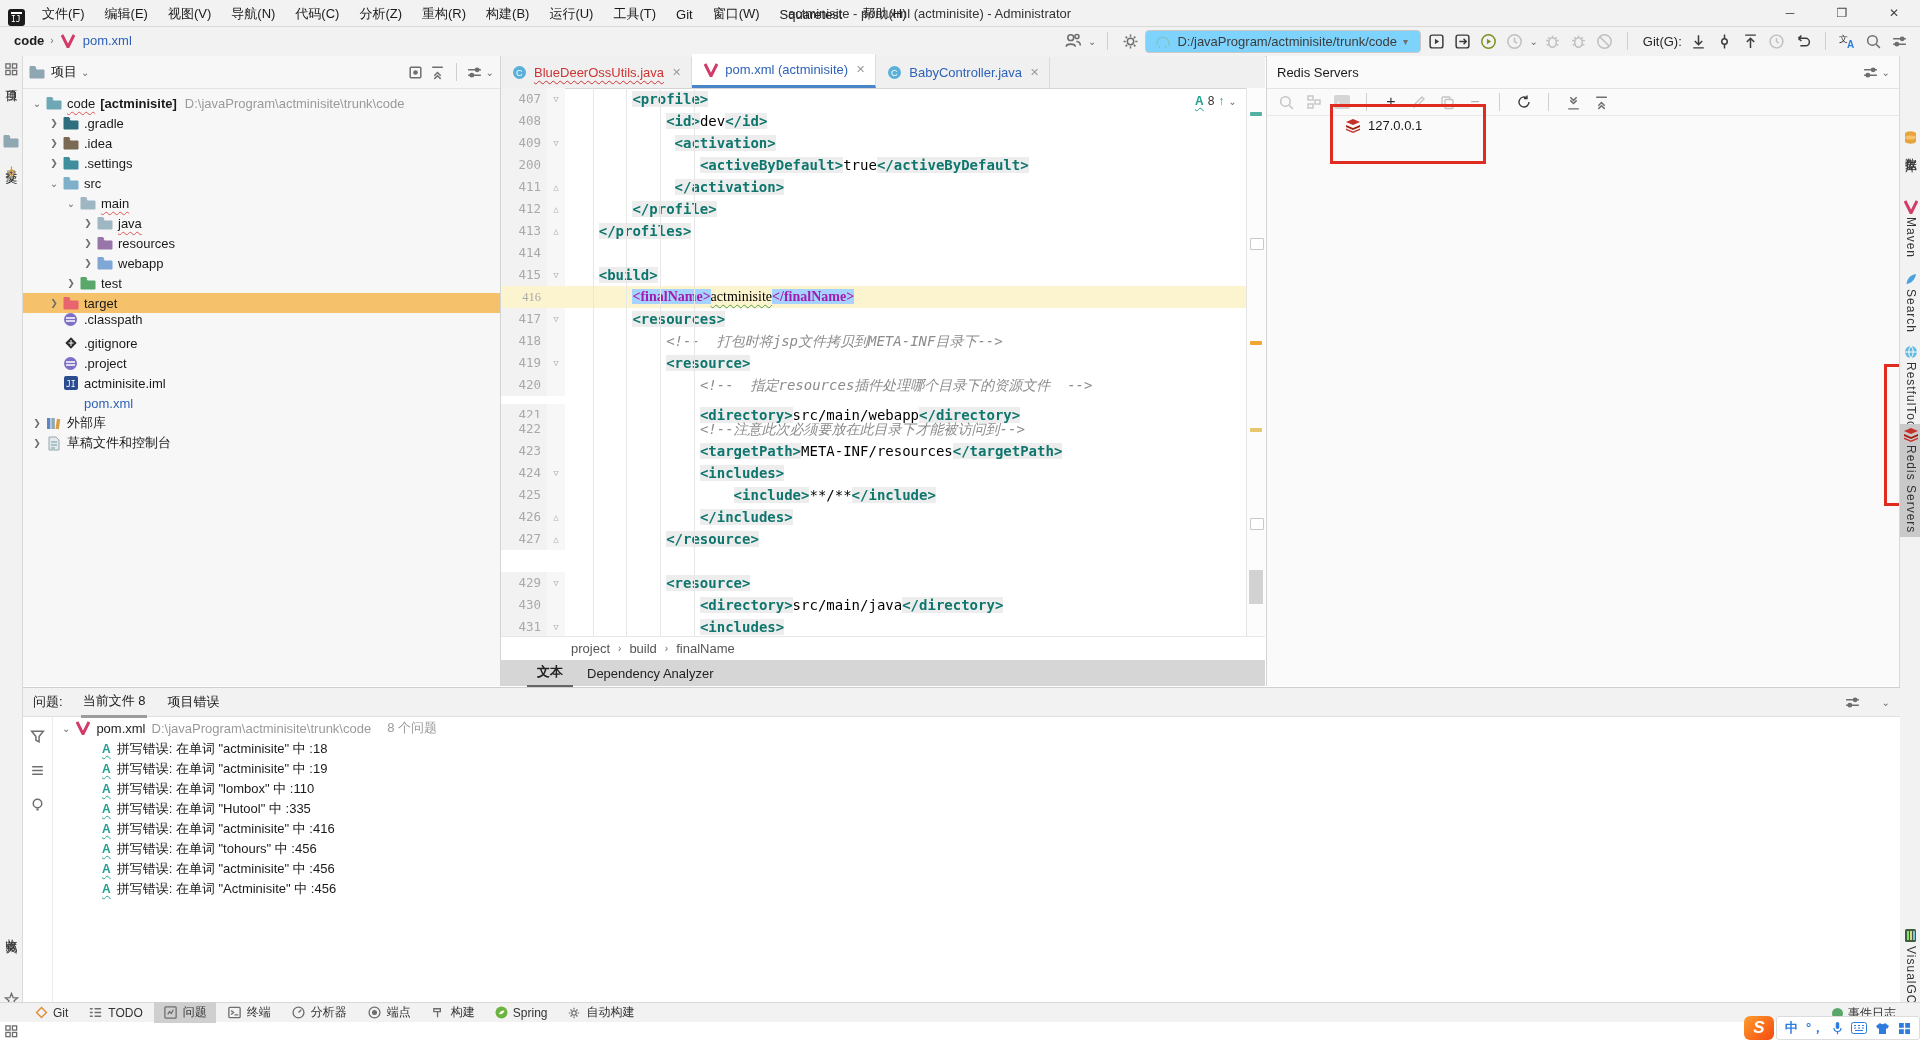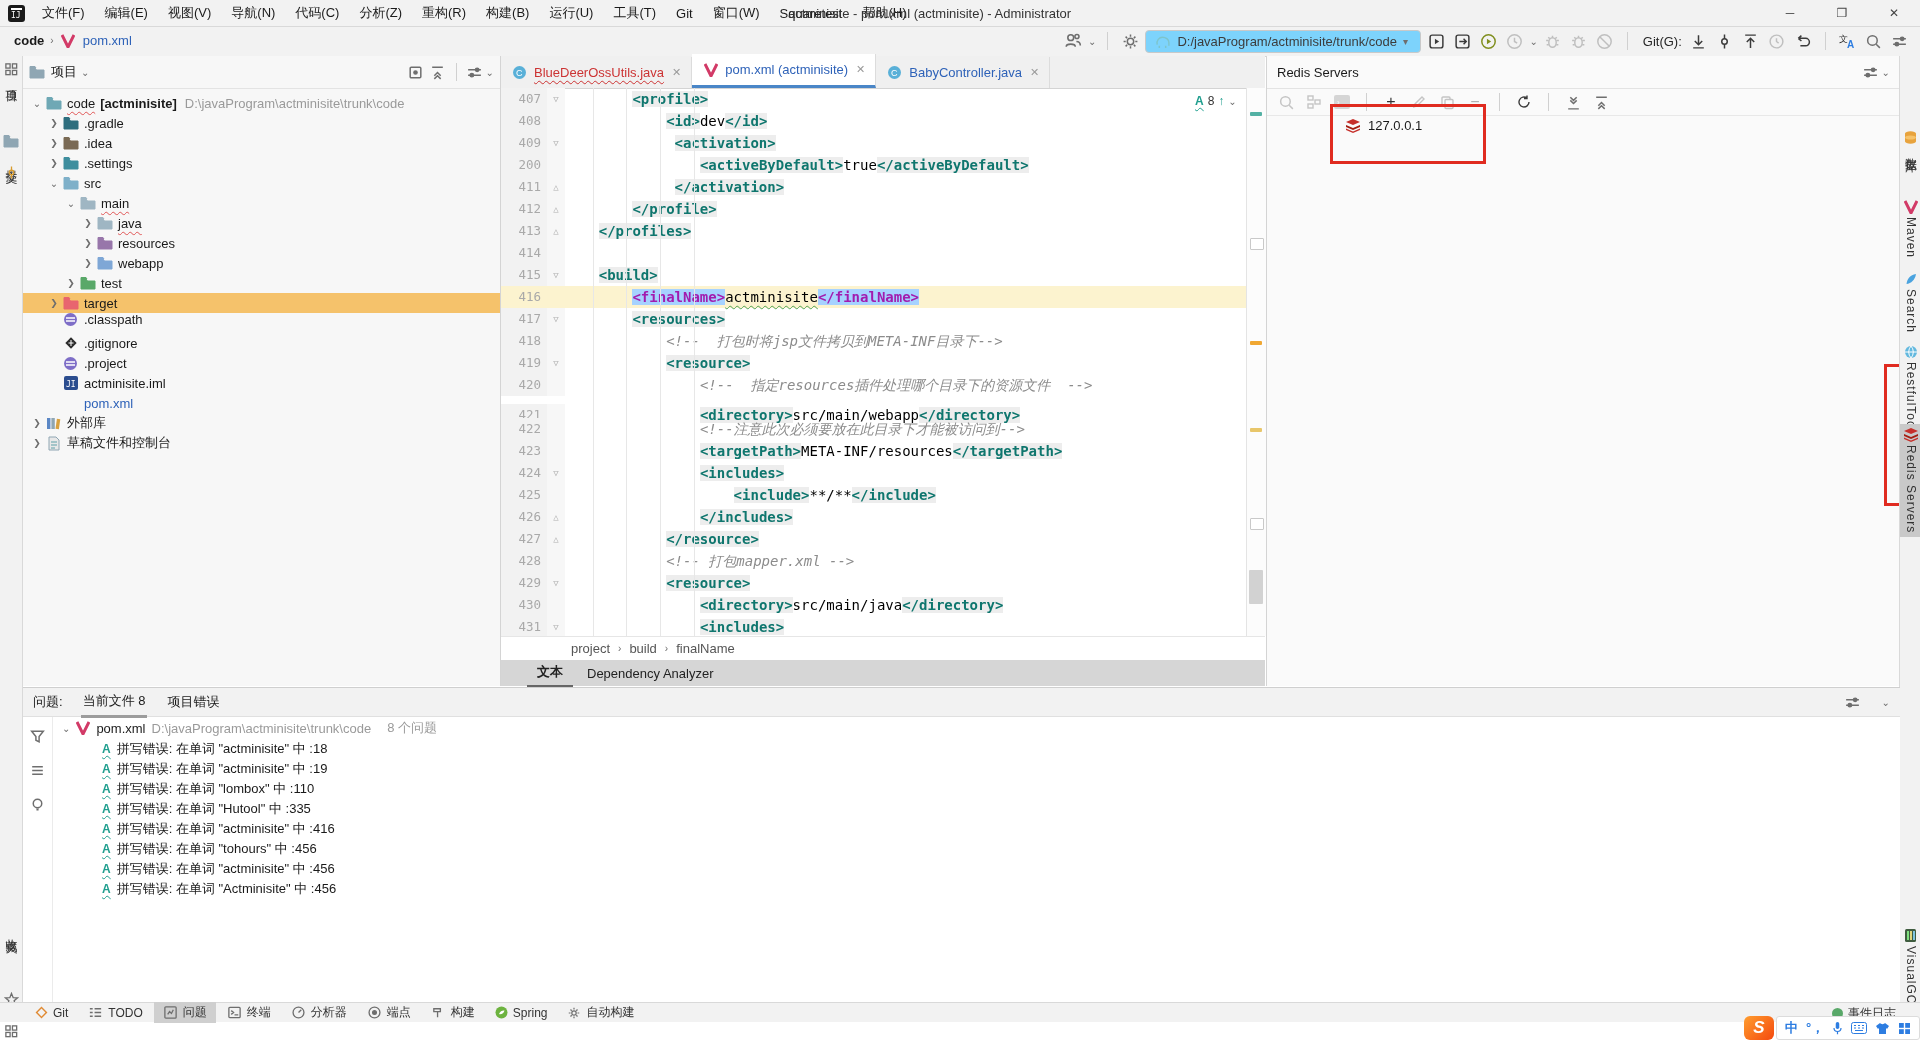--- a/index.html
+++ b/index.html
@@ -4,21 +4,21 @@
 <style>
   html,body{margin:0;padding:0;background:#888;}
   #app{position:relative;width:1920px;height:1040px;background:#fff;
        font-family:"Liberation Sans","DejaVu Sans",sans-serif;font-size:13px;color:#1a1a1a;
        overflow:hidden;user-select:none;}
   .abs{position:absolute;}
   .sep{width:1px;height:18px;background:#d0d0d0;margin:0 7px;}
   .icon16{width:17px;height:17px;display:inline-flex;align-items:center;justify-content:center;flex:0 0 auto;}
   svg{display:block;}
   
-  #titlebar{left:0;top:0;width:1920px;height:26px;background:#f2f2f2;border-bottom:1px solid #d9d9d9;display:flex;align-items:center;}
+  #titlebar{left:0;top:0;width:1920px;height:26px;background:#f2f2f2;border-bottom:1px solid #d9d9d9;display:flex;align-items:flex-end;}
   #menubar{display:flex;align-items:center;gap:2px;padding-left:8px;}
   .menu-item{padding:3px 9px;white-space:nowrap;}
   #win-title{position:absolute;left:788px;top:6px;color:#333;white-space:nowrap;}
   #win-controls{position:absolute;right:0;top:0;display:flex;height:26px;}
   .win-btn{width:52px;height:26px;display:flex;align-items:center;justify-content:center;color:#444;font-size:12px;}
   
   #toolbar{left:0;top:27px;width:1920px;height:29px;background:#f2f2f2;border-bottom:1px solid #d4d4d4;}
   #nav-breadcrumb{position:absolute;left:14px;top:5px;display:flex;align-items:center;gap:6px;}
   #run-combo{display:flex;align-items:center;gap:6px;border:1px solid #c9c9c9;border-radius:4px;background:#7dd3fc;height:21px;padding:0 8px;width:258px;}
   #run-combo .path{color:#3c3c3c;white-space:nowrap;overflow:hidden;}
@@ -622,21 +622,21 @@
         <div class="cline" style="top: 154px;">
           <span class="gutter">414</span>
           <span class="foldcol"></span>
           <span class="ctext" style="padding-left: 0px;"></span>
         </div>
         <div class="cline" style="top: 176px;">
           <span class="gutter">415</span>
           <span class="foldcol">▽</span>
           <span class="ctext" style="padding-left: 33.72px;"><span class="tk-t">&lt;build&gt;</span></span>
         </div>
-        <div class="cline cur-line" style="top: 198px;">
+        <div class="cline cur-line" style="top: 198px; font-family: Liberation Serif, serif;">
           <span class="gutter">416</span>
           <span class="foldcol"></span>
           <span class="ctext" style="padding-left: 67.44px;"><span class="tk-st">&lt;finalName&gt;</span><span class="tk-ty">actminisite</span><span class="tk-st">&lt;/finalName&gt;</span></span>
         </div>
         <div class="cline" style="top: 220px;">
           <span class="gutter">417</span>
           <span class="foldcol">▽</span>
           <span class="ctext" style="padding-left: 67.44px;"><span class="tk-t">&lt;resources&gt;</span></span>
         </div>
         <div class="cline" style="top: 242px;">
@@ -681,25 +681,20 @@
         </div>
         <div class="cline" style="top: 418px;">
           <span class="gutter">426</span>
           <span class="foldcol">△</span>
           <span class="ctext" style="padding-left: 134.88px;"><span class="tk-t">&lt;/includes&gt;</span></span>
         </div>
         <div class="cline" style="top: 440px;">
           <span class="gutter">427</span>
           <span class="foldcol">△</span>
           <span class="ctext" style="padding-left: 101.16px;"><span class="tk-t">&lt;/resource&gt;</span></span>
-        </div>
-        <div class="cline" style="top: 462px;">
-          <span class="gutter">428</span>
-          <span class="foldcol"></span>
-          <span class="ctext" style="padding-left: 101.16px;"><span class="tk-c">&lt;!-- 打包mapper.xml --&gt;</span></span>
         </div>
         <div class="cline" style="top: 484px;">
           <span class="gutter">429</span>
           <span class="foldcol">▽</span>
           <span class="ctext" style="padding-left: 101.16px;"><span class="tk-t">&lt;resource&gt;</span></span>
         </div>
         <div class="cline" style="top: 506px;">
           <span class="gutter">430</span>
           <span class="foldcol"></span>
           <span class="ctext" style="padding-left: 134.88px;"><span class="tk-t">&lt;directory&gt;</span><span class="tk-x">src/main/java</span><span class="tk-t">&lt;/directory&gt;</span></span>

